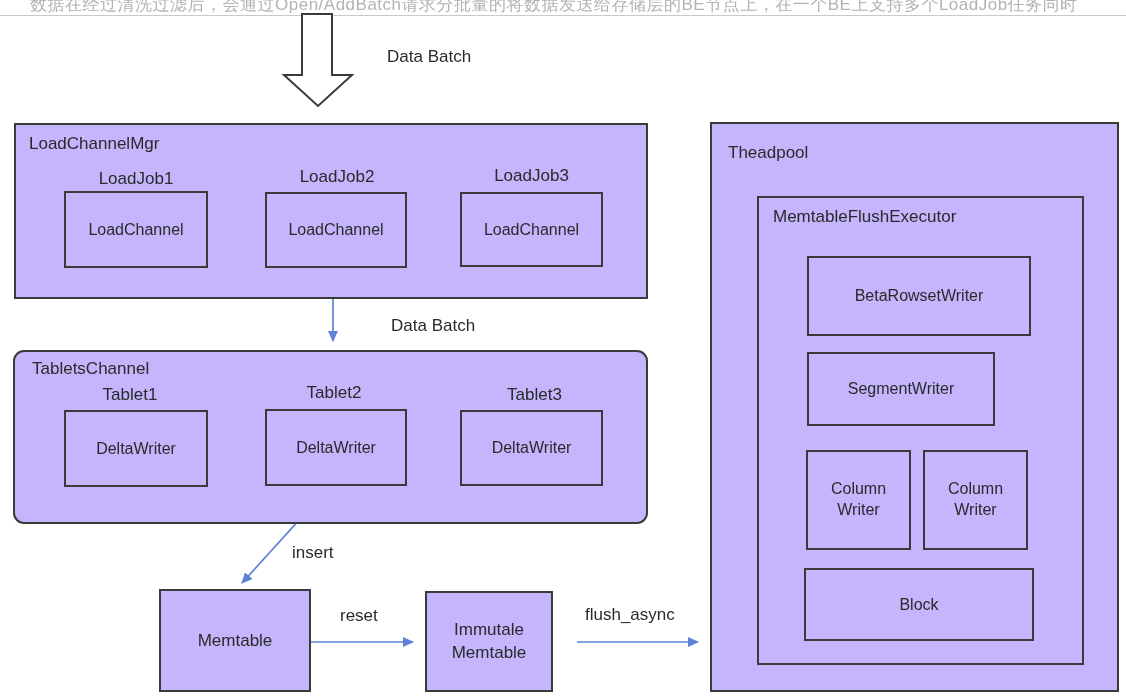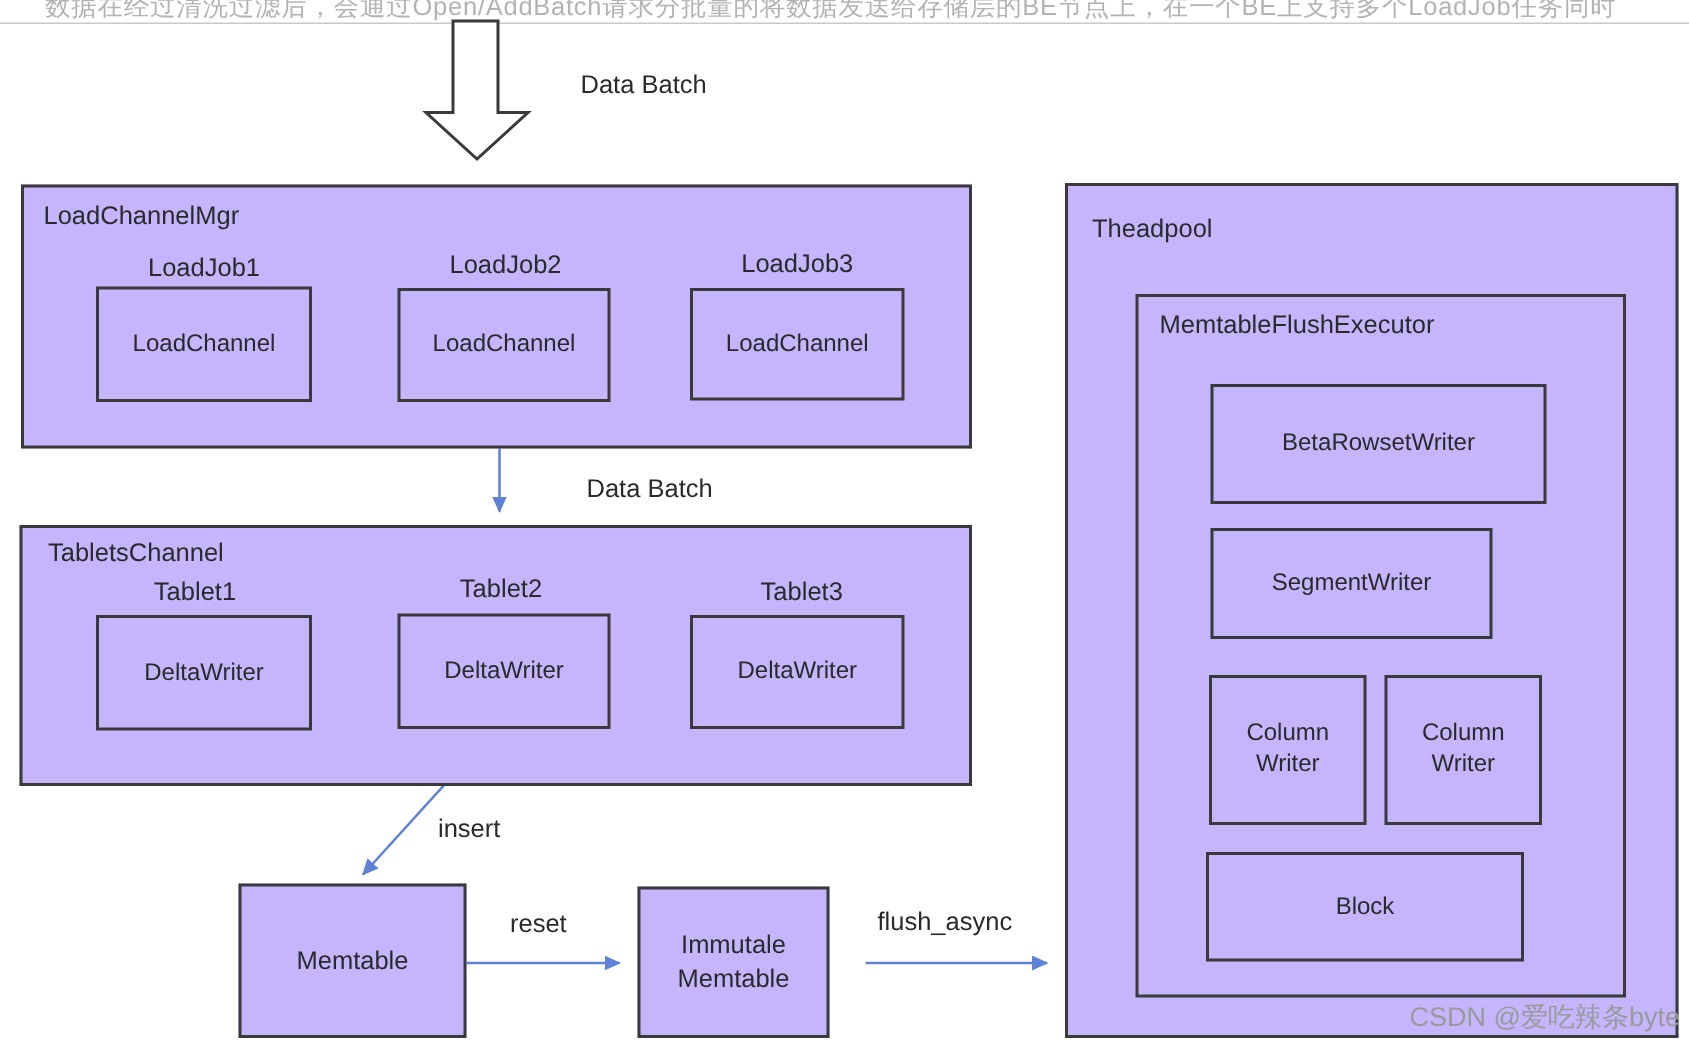--- a/index.html
+++ b/index.html
@@ -77,21 +77,21 @@
     <div class="box cbox f16" style="left:249px;top:67px;width:142px;height:76px;">
       <span>LoadChannel</span>
     </div>
     <div class="box cbox f16" style="left:444px;top:67px;width:143px;height:75px;">
       <span>LoadChannel</span>
     </div>
   </div>
 
   <div class="lbl f17" style="left:391px;top:316px;">Data Batch</div>
 
-  <div class="box" style="left:13px;top:350px;width:635px;height:174px;">
+  <div class="box" style="left:13px;top:350px;width:635px;height:174px;border-radius:11px;">
     <div class="boxtitle" style="left:17px;top:7px;">TabletsChannel</div>
 
     <div class="joblbl" style="left:43px;top:33px;width:144px;">Tablet1</div>
     <div class="joblbl" style="left:248px;top:31px;width:142px;">Tablet2</div>
     <div class="joblbl" style="left:448px;top:33px;width:143px;">Tablet3</div>
 
     <div class="box cbox f16" style="left:49px;top:58px;width:144px;height:77px;">
       <span>DeltaWriter</span>
     </div>
     <div class="box cbox f16" style="left:250px;top:57px;width:142px;height:77px;">
@@ -131,21 +131,20 @@
 
       <div class="box cbox f16 pre" style="left:47px;top:252px;width:105px;height:100px;">
         <span class="pre">Column
 Writer</span>
       </div>
       <div class="box cbox f16 pre" style="left:164px;top:252px;width:105px;height:100px;">
         <span class="pre">Column
 Writer</span>
       </div>
 
-      <div class="box cbox f16" style="left:45px;top:370px;width:212px;height:73px;">
+      <div class="box cbox f16" style="left:45px;top:370px;width:230px;height:73px;">
         <span>Block</span>
       </div>
     </div>
   </div>
 
-  <div class="watermark">CSDN @爱吃辣条byte</div>
 
 </div>
 
 </body></html>

